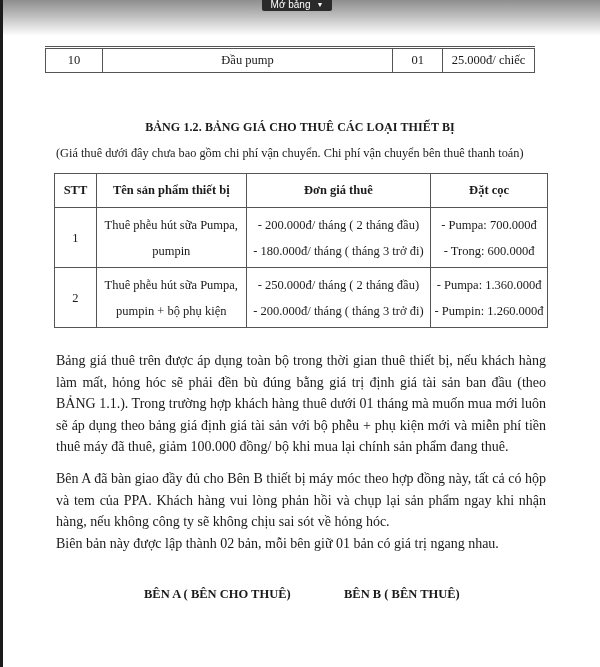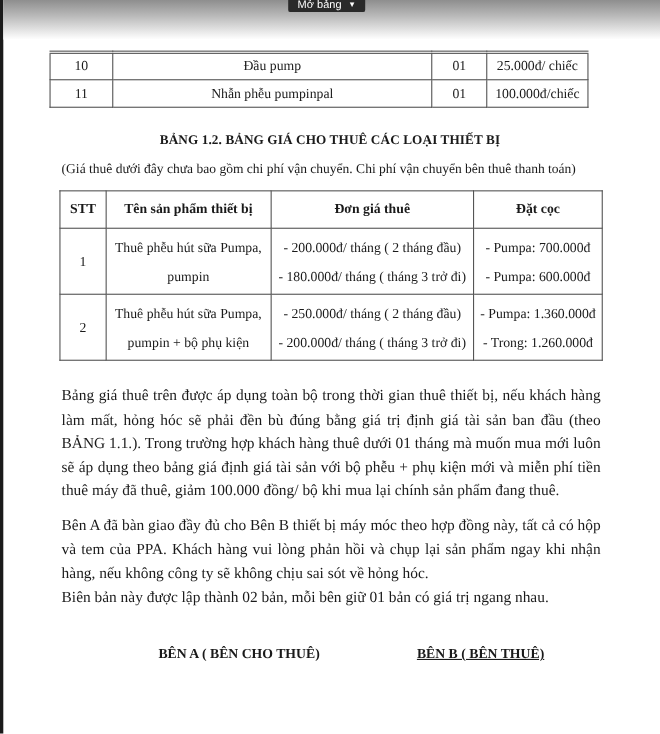--- a/index.html
+++ b/index.html
@@ -52,46 +52,40 @@
     .para {
       position: absolute; left: 56px; width: 490px; font-size: 14px; line-height: 21.5px;
       text-align: justify;
     }
     .p1 { top: 350px; }
     .p2 { top: 468px; }
     .p3 { top: 533px; }
 
     .sig { position: absolute; top: 587px; font-weight: bold; font-size: 12.5px; }
     .sig-a { left: 104px; margin-left: 40px; }
-    .sig-b { left: 379px; text-decoration: underline; }
+    .sig-b { left: 344px; }
   </style>
 </head>
 <body>
 
 <div class="left-strip"></div>
 <div class="top-shade"></div>
 
 <div class="open-btn">
   <span>Mở bảng</span>
   <span class="caret">▼</span>
 </div>
 
 <table class="t1">
   <tbody>
       <tr>
     <td class="c1">10</td>
     <td class="c2">Đầu pump</td>
     <td class="c3">01</td>
     <td class="c4">25.000đ/ chiếc</td>
-  </tr>
-  <tr>
-    <td class="c1">11</td>
-    <td class="c2">Nhẫn phễu pumpinpal</td>
-    <td class="c3">01</td>
-    <td class="c4">100.000đ/chiếc</td>
   </tr>
 </tbody>
   </table>
 
 <div class="title">BẢNG 1.2. BẢNG GIÁ CHO THUÊ CÁC LOẠI THIẾT BỊ</div>
 <div class="subtitle">(Giá thuê dưới đây chưa bao gồm chi phí vận chuyển. Chi phí vận chuyển bên thuê thanh toán)</div>
 
 <table class="t2">
   <tbody>
       <tr>
@@ -105,36 +99,36 @@
     <td class="c2">
       <span class="line">Thuê phễu hút sữa Pumpa,</span>
       <span class="line">pumpin</span>
     </td>
     <td class="c3">
       <span class="line">- 200.000đ/ tháng ( 2 tháng đầu)</span>
       <span class="line">- 180.000đ/ tháng ( tháng 3 trở đi)</span>
     </td>
     <td class="c4">
       <span class="line">- Pumpa: 700.000đ</span>
-      <span class="line">- Pumpa: 600.000đ</span>
+      <span class="line">- Trong: 600.000đ</span>
     </td>
   </tr>
   <tr>
     <td class="c1">2</td>
     <td class="c2">
       <span class="line">Thuê phễu hút sữa Pumpa,</span>
       <span class="line">pumpin + bộ phụ kiện</span>
     </td>
     <td class="c3">
       <span class="line">- 250.000đ/ tháng ( 2 tháng đầu)</span>
       <span class="line">- 200.000đ/ tháng ( tháng 3 trở đi)</span>
     </td>
     <td class="c4">
       <span class="line">- Pumpa: 1.360.000đ</span>
-      <span class="line">- Trong: 1.260.000đ</span>
+      <span class="line">- Pumpin: 1.260.000đ</span>
     </td>
   </tr>
 </tbody>
   </table>
 
 <p class="para p1">Bảng giá thuê trên được áp dụng toàn bộ trong thời gian thuê thiết bị, nếu khách hàng làm mất, hỏng hóc sẽ phải đền bù đúng bằng giá trị định giá tài sản ban đầu (theo BẢNG 1.1.). Trong trường hợp khách hàng thuê dưới 01 tháng mà muốn mua mới luôn sẽ áp dụng theo bảng giá định giá tài sản với bộ phễu + phụ kiện mới và miễn phí tiền thuê máy đã thuê, giảm 100.000 đồng/ bộ khi mua lại chính sản phẩm đang thuê.</p>
 <p class="para p2">Bên A đã bàn giao đầy đủ cho Bên B thiết bị máy móc theo hợp đồng này, tất cả có hộp và tem của PPA. Khách hàng vui lòng phản hồi và chụp lại sản phẩm ngay khi nhận hàng, nếu không công ty sẽ không chịu sai sót về hỏng hóc.</p>
 <p class="para p3">Biên bản này được lập thành 02 bản, mỗi bên giữ 01 bản có giá trị ngang nhau.</p>
 
 <div class="sig sig-a">BÊN A ( BÊN CHO THUÊ)</div>

